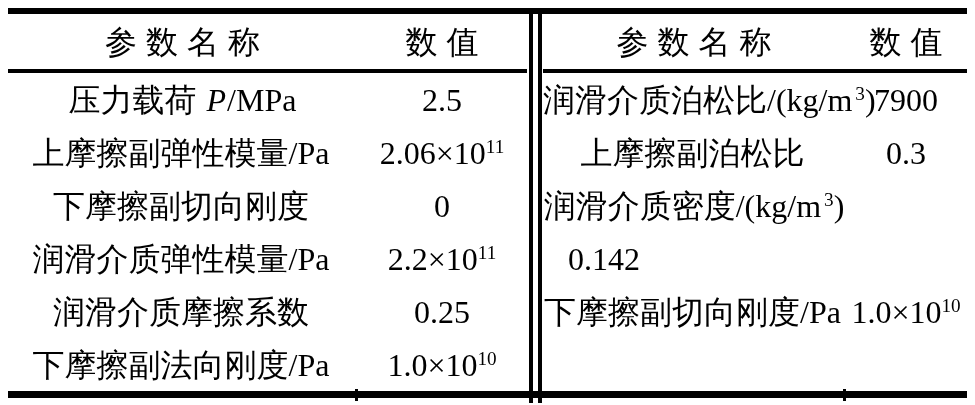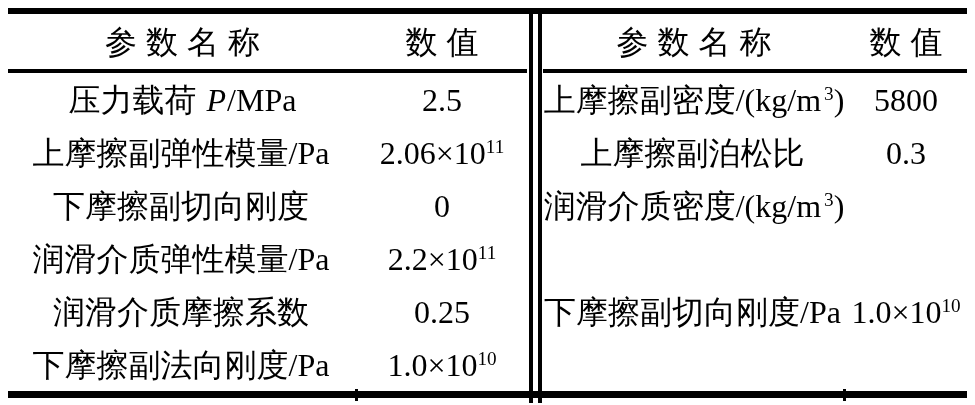--- a/index.html
+++ b/index.html
@@ -113,31 +113,32 @@
       </div>
     </div>
 
     <div class="half-right">
       <div class="hrow">
         <div class="cell c-name hdr"><span class="sp">参数名称</span></div>
         <div class="cell c-val hdr"><span class="sp">数值</span></div>
       </div>
 
       <div class="row">
-        <div class="cell c-name"><span>上摩擦副密度/(kg/m</span><i></i><sup>3</sup><span>)</span></div>
-        <div class="cell c-val"><span>5800</span><sup></sup></div>
+        <div class="cell c-name"><span>润滑介质泊松比/(kg/m</span><i></i><sup>3</sup><span>)</span></div>
+        <div class="cell c-val"><span>7900</span><sup></sup></div>
       </div>
       <div class="row">
         <div class="cell c-name"><span>上摩擦副泊松比</span><i></i><sup></sup><span></span></div>
         <div class="cell c-val"><span>0.3</span><sup></sup></div>
       </div>
       <div class="row">
         <div class="cell c-name"><span>润滑介质密度/(kg/m</span><i></i><sup>3</sup><span>)</span></div>
       </div>
       <div class="row">
+        <div class="cell c-val"><span>0.142</span><sup></sup></div>
       </div>
       <div class="row">
         <div class="cell c-name"><span>下摩擦副切向刚度/Pa</span><i></i><sup></sup><span></span></div>
         <div class="cell c-val"><span>1.0×10</span><sup>10</sup></div>
       </div>
     </div>
 
     <div class="divider"></div>
     <div class="tick tick-1"></div>
     <div class="tick tick-2"></div>

